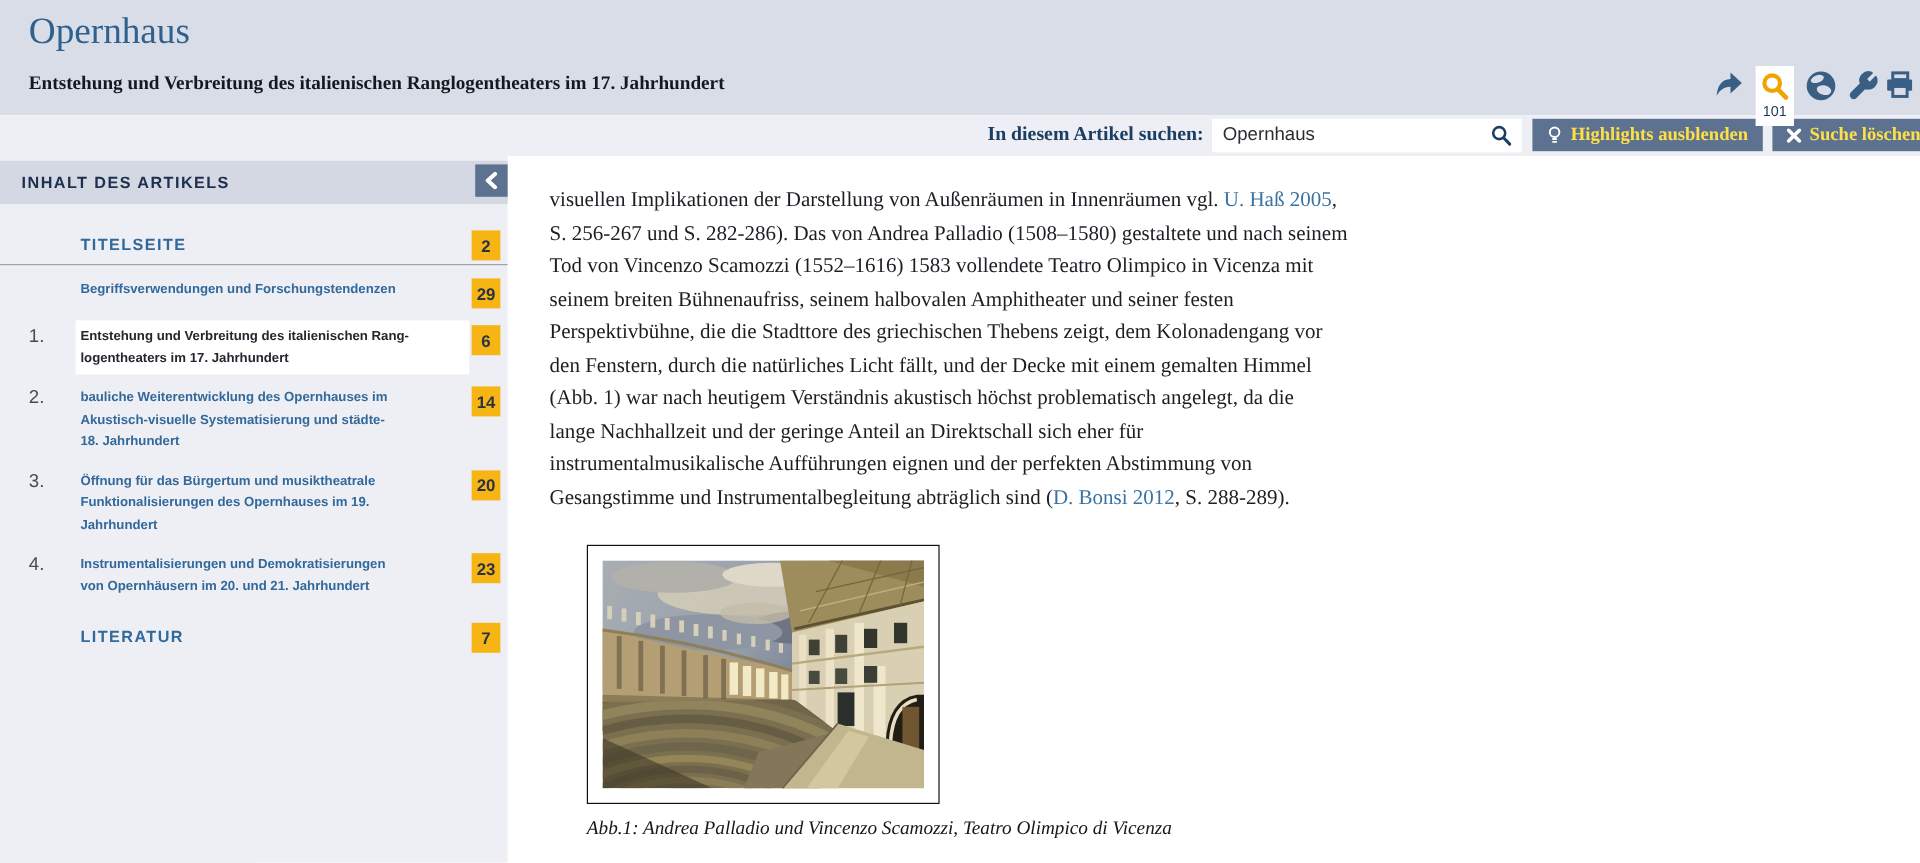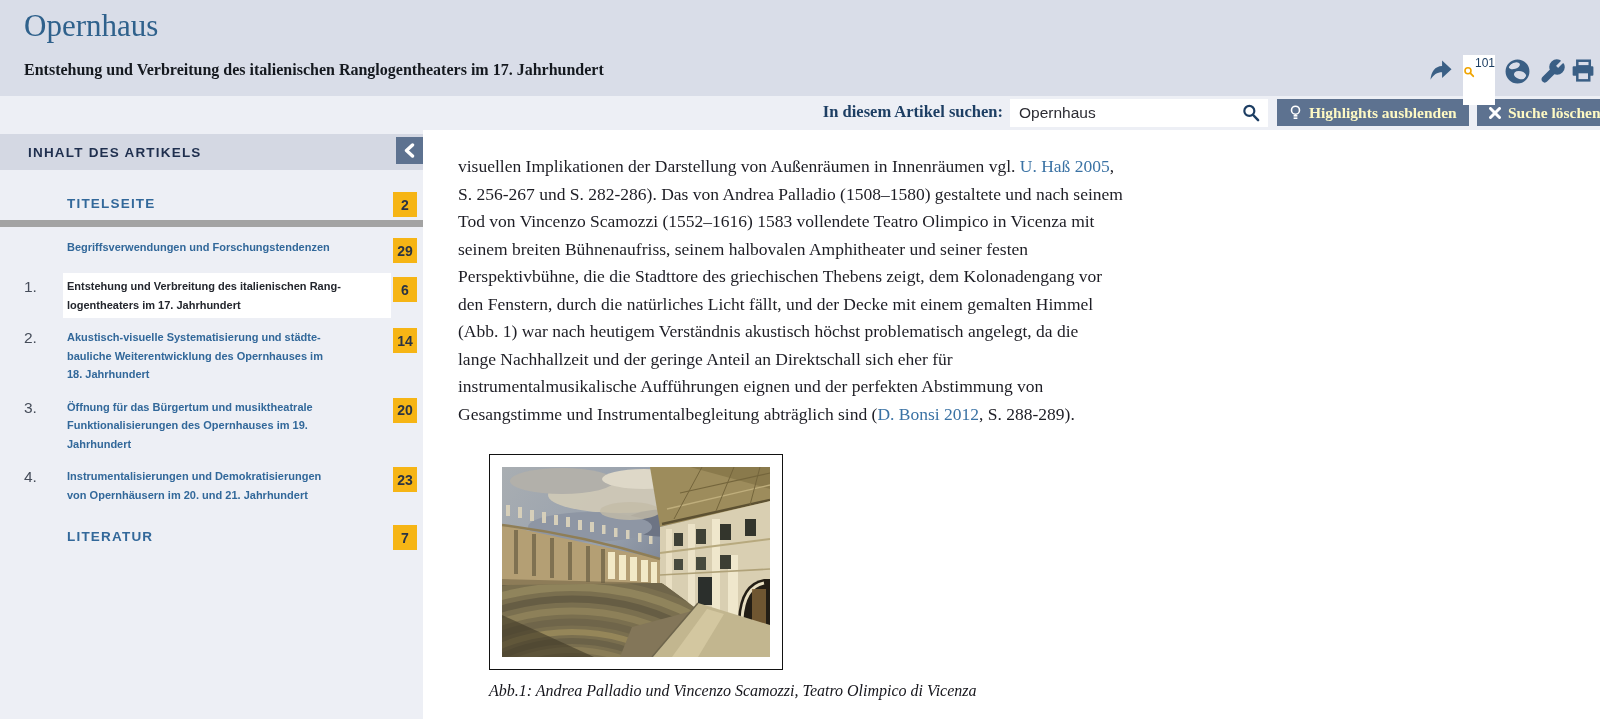--- a/index.html
+++ b/index.html
@@ -14,52 +14,52 @@
     font-size:31px;font-weight:500;color:#2f618c}
   #page-subtitle{position:absolute;left:24px;top:61px;font-family:"Liberation Serif","DejaVu Serif",serif;
     font-size:16px;font-weight:700;color:#15191f}
 
   .hdr-icon{position:absolute;width:28px;height:28px;cursor:pointer;display:flex;align-items:center;justify-content:center}
   #share-button{left:1426px;top:56px}
   #globe-button{left:1503px;top:57px}
   #tools-button{left:1538px;top:57px}
   #print-button{left:1568px;top:56px}
   #search-tab{position:absolute;left:1463px;top:55px;width:32px;height:50px;background:#ffffff;
-    display:flex;align-items:flex-start;cursor:pointer;z-index:6}
+    display:flex;flex-direction:column;align-items:center;cursor:pointer;z-index:6}
   #search-tab svg{margin-top:4px}
   #search-count{font-size:12px;color:#1d3e63;margin-top:1px}
 
   
   #searchrow{position:absolute;left:0;top:96px;width:1600px;height:34px;background:#edeff5}
   #search-label{position:absolute;right:597px;top:6px;font-family:"Liberation Serif","DejaVu Serif",serif;
     font-size:16.5px;font-weight:700;color:#1d3e63;white-space:nowrap}
   #search-input-wrap{position:absolute;left:1010px;top:3px;width:258px;height:28px;background:#ffffff;display:flex;align-items:center}
   #search-input{border:none;outline:none;flex:1;height:24px;padding:0 0 0 9px;font-size:15.5px;color:#2c2c33;
     font-family:"Liberation Sans","DejaVu Sans",sans-serif;background:transparent}
   #search-input-wrap svg{margin-right:7px}
-  .slate-btn{position:absolute;top:3px;height:27px;background:#5d7290;color:#fef9c3;display:flex;align-items:center;
+  .slate-btn{position:absolute;top:3px;height:27px;background:#5d7290;color:#fde047;display:flex;align-items:center;
     padding:0 12px;cursor:pointer;font-family:"Liberation Serif","DejaVu Serif",serif;font-size:15.5px;font-weight:700;white-space:nowrap}
   .slate-btn svg{margin-right:7px}
   #btn-highlights{left:1277px}
   #btn-clear{left:1477px}
 
   
   #sidebar{position:absolute;left:0;top:130px;width:423px;height:589px;background:#edeff5}
   #toc-header{position:absolute;left:0;top:4px;right:0;height:36px;background:#d4d8e3;display:flex;align-items:center}
-  #toc-header-title{margin-left:28px;font-size:13.5px;font-weight:700;letter-spacing:1.2px;color:#1f2f4e}
+  #toc-header-title{margin-left:18px;font-size:13.5px;font-weight:700;letter-spacing:1.2px;color:#1f2f4e}
   #toc-collapse{position:absolute;right:0;top:3px;width:27px;height:27px;background:#5d7290;border:none;cursor:pointer;
     display:flex;align-items:center;justify-content:center;padding:0}
   #toc-list{position:absolute;left:0;top:44px;right:0}
   .toc-row{display:flex;align-items:flex-start;padding:3px 6px 3px 24px;margin-top:8px;cursor:pointer}
   .toc-num{flex:none;width:43px;font-size:15.5px;line-height:18.5px;color:#454c59;padding-top:1px}
   .toc-label{flex:1;font-size:11px;font-weight:600;line-height:18.5px;color:#32689a}
   .toc-row.section{margin-top:15px}
   .toc-row.section .toc-label{font-size:13.5px;letter-spacing:1.2px;font-weight:700;line-height:24px}
   .toc-row.active .toc-label{color:#23262d;background:#ffffff;box-shadow:0 0 0 4px #ffffff}
-  .toc-row.divider-after{border-bottom:7px solid #a3a3a3;}
+  .toc-row.divider-after{border-bottom:1px solid #a3a3a3;}
   .badge{flex:none;width:24px;height:25px;margin-left:6px;background:#f6b515;color:#2a3343;
     font-size:14px;font-weight:700;display:flex;align-items:center;justify-content:center}
 
   
   #article{position:absolute;left:458px;top:130px;width:700px}
   #article-paragraph{margin-top:23px}
   .pline{font-family:"Liberation Serif","DejaVu Serif",serif;font-size:17.5px;line-height:27.5px;
     color:#1d1d24;white-space:nowrap}
   .ref-link{color:#3a72a4;cursor:pointer}
   #figure-frame{margin:26px 0 0 31px;width:268px;padding:12px;border:1.5px solid #121212;background:#ffffff;cursor:pointer}
@@ -169,22 +169,22 @@
         <span class="toc-num">1.</span>
         <div class="toc-label">
           <div>Entstehung und Verbreitung des italienischen Rang-</div>
           <div>logentheaters im 17. Jahrhundert</div>
         </div>
         <span class="badge">6</span>
       </div>
       <div class="toc-row">
         <span class="toc-num">2.</span>
         <div class="toc-label">
+          <div>bauliche Weiterentwicklung des Opernhauses im</div>
           <div>Akustisch-visuelle Systematisierung und städte-</div>
-          <div>bauliche Weiterentwicklung des Opernhauses im</div>
           <div>18. Jahrhundert</div>
         </div>
         <span class="badge">14</span>
       </div>
       <div class="toc-row">
         <span class="toc-num">3.</span>
         <div class="toc-label">
           <div>Öffnung für das Bürgertum und musiktheatrale</div>
           <div>Funktionalisierungen des Opernhauses im 19.</div>
           <div>Jahrhundert</div>

